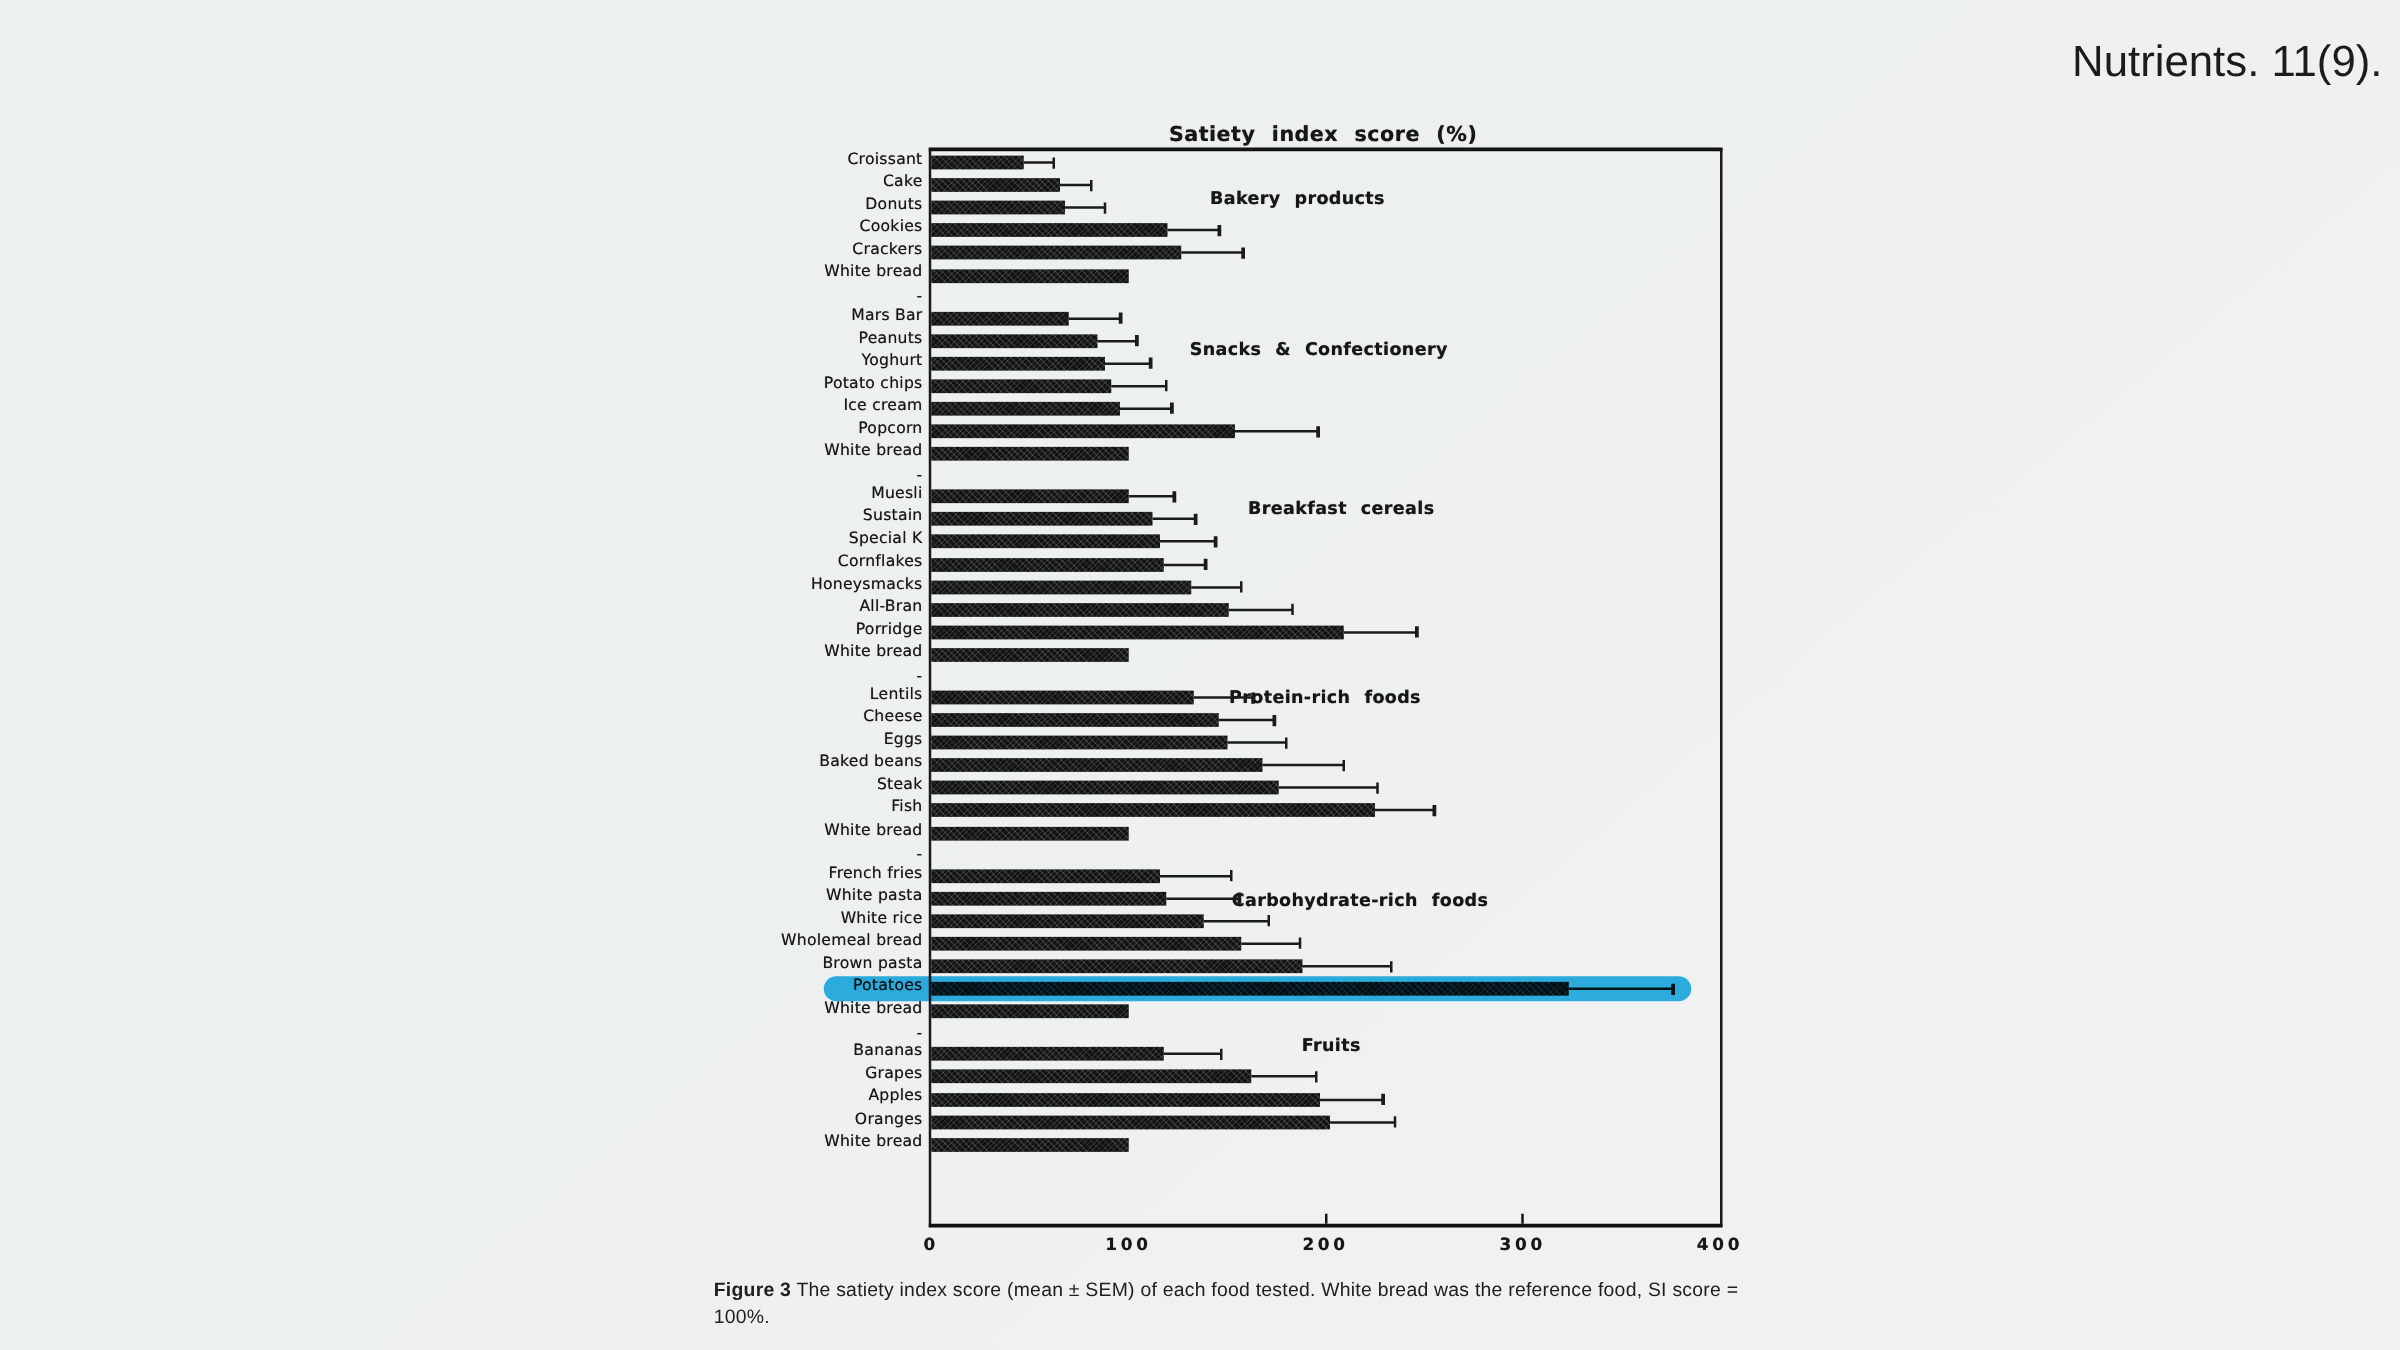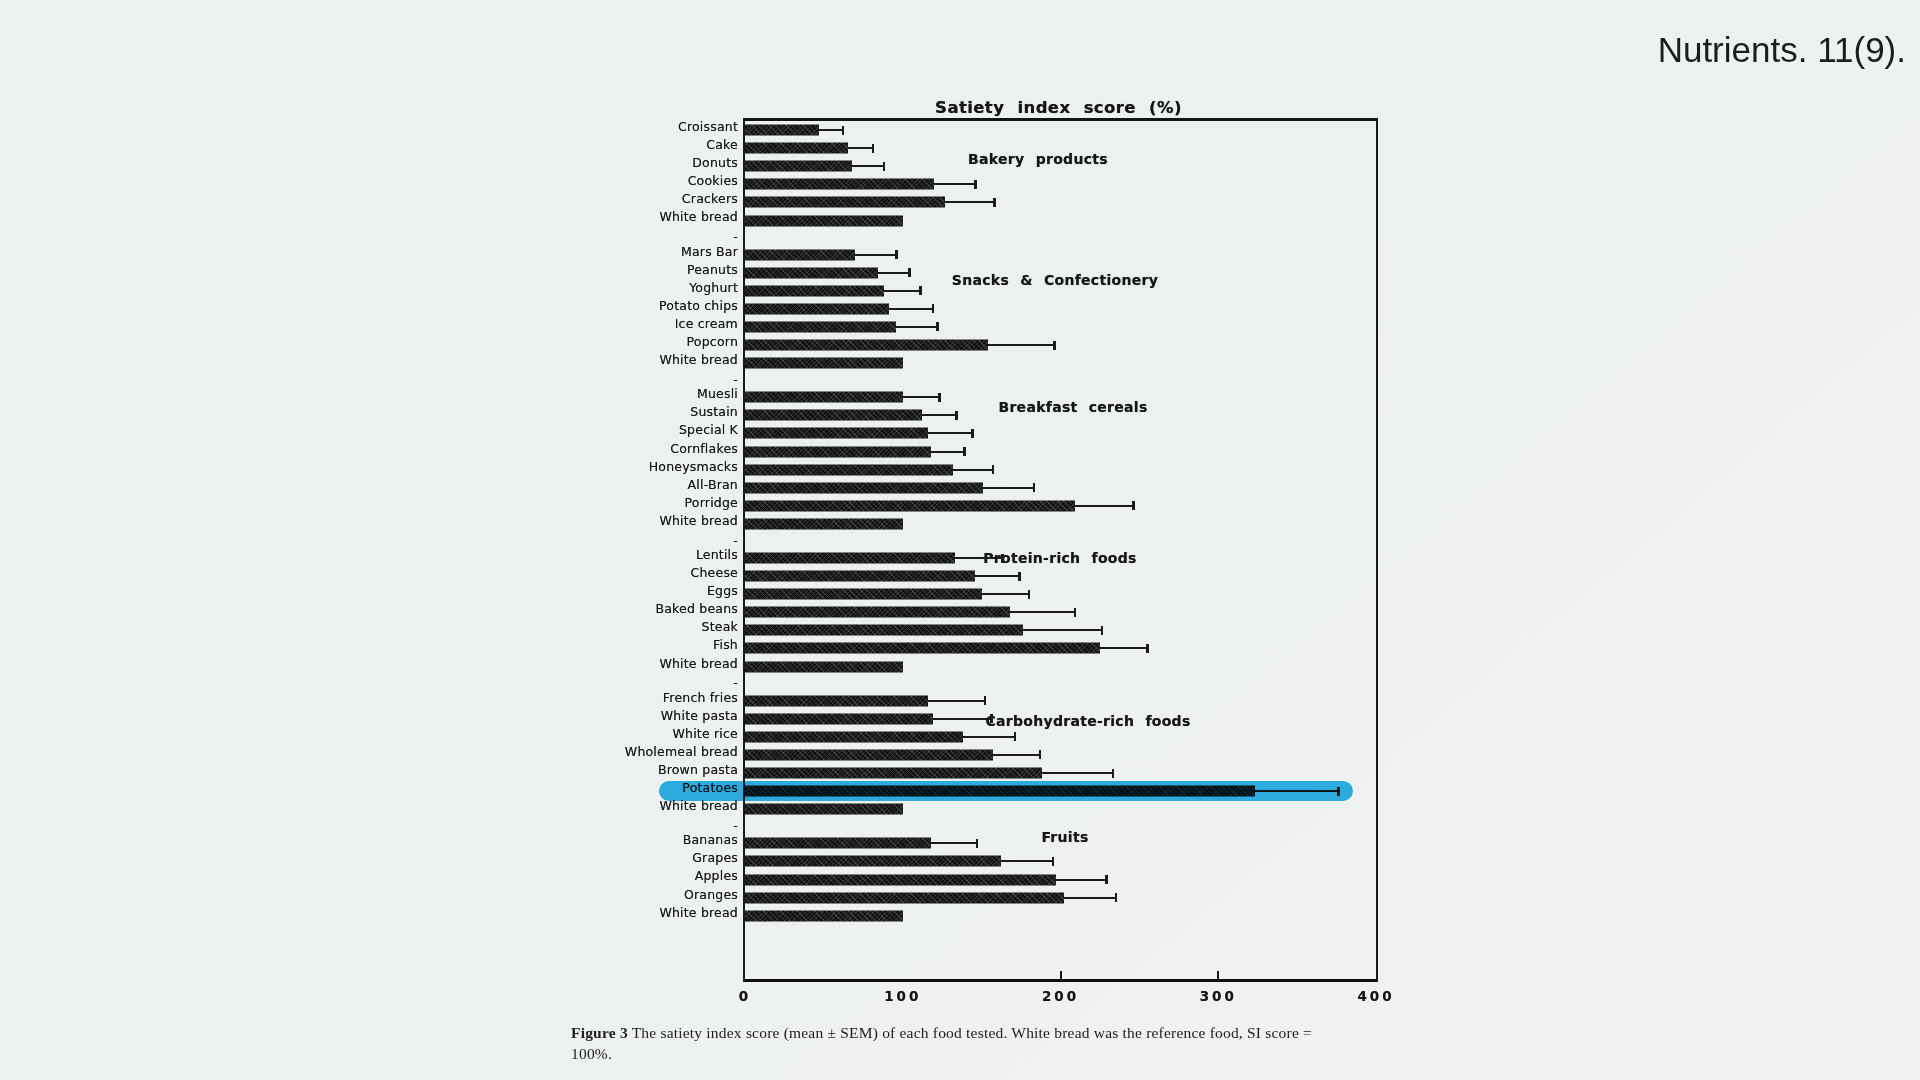--- a/index.html
+++ b/index.html
@@ -54,21 +54,21 @@
   .g0{top:30px;left:243px;} .g1{top:26px;left:260px;} .g2{top:11px;left:278px;}
   .g3{top:1px;left:265px;}  .g4{top:21px;left:293px;} .g5{top:-5px;left:270px;}
   .xtick{
     position:absolute;top:calc(100% + 9px);width:80px;margin-left:-40px;text-align:center;
     font-size:13.5px;font-weight:bold;letter-spacing:3px;
     text-shadow:0 0 .6px rgba(0,0,0,.55);
   }
   .tickmark{position:absolute;bottom:0;width:2px;height:8px;background:#161616;}
   .caption{
     position:absolute;left:571px;top:1022px;width:880px;
-    font-family:Liberation Serif, serif;font-size:15.5px;
+    font-family:Liberation Sans, sans-serif;font-size:15.5px;
     line-height:21px;color:#202020;letter-spacing:.2px;
   }
   .caption .cap-label{font-weight:bold;}
 </style>
 </head>
 <body>
 
 <div class="stage">
 
   <div class="journal-ref">Nutrients. 11(9).</div>

